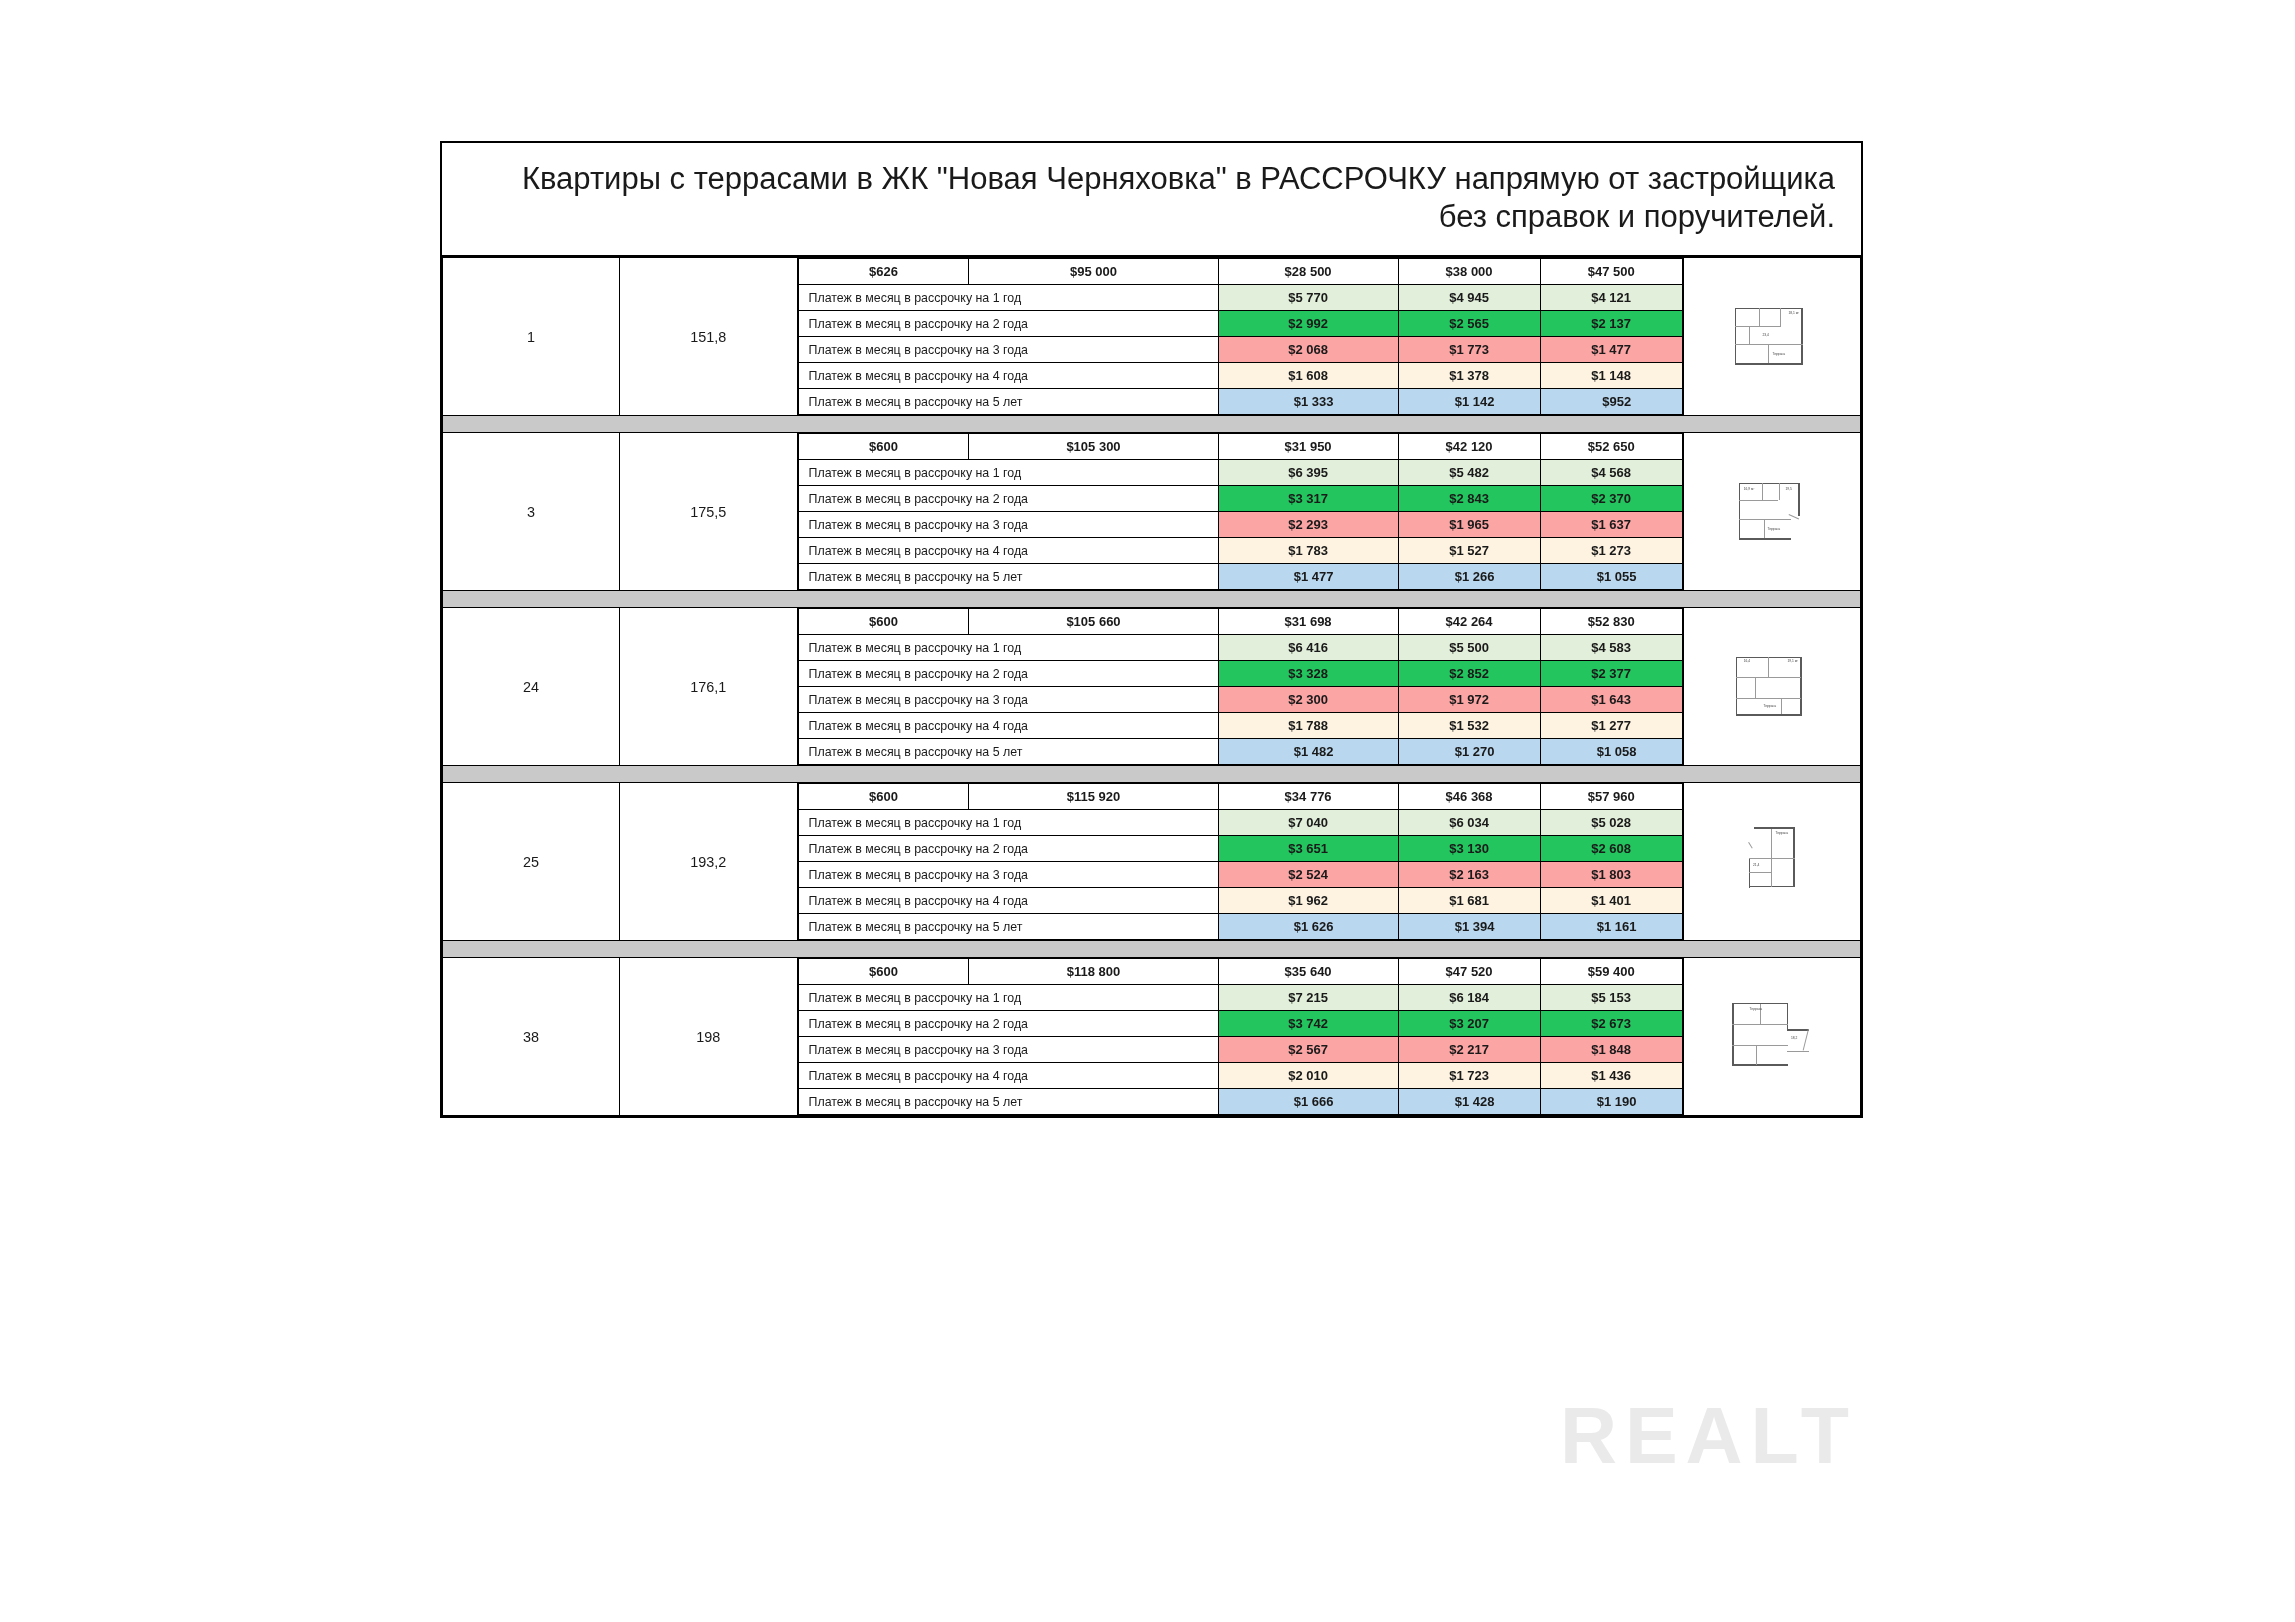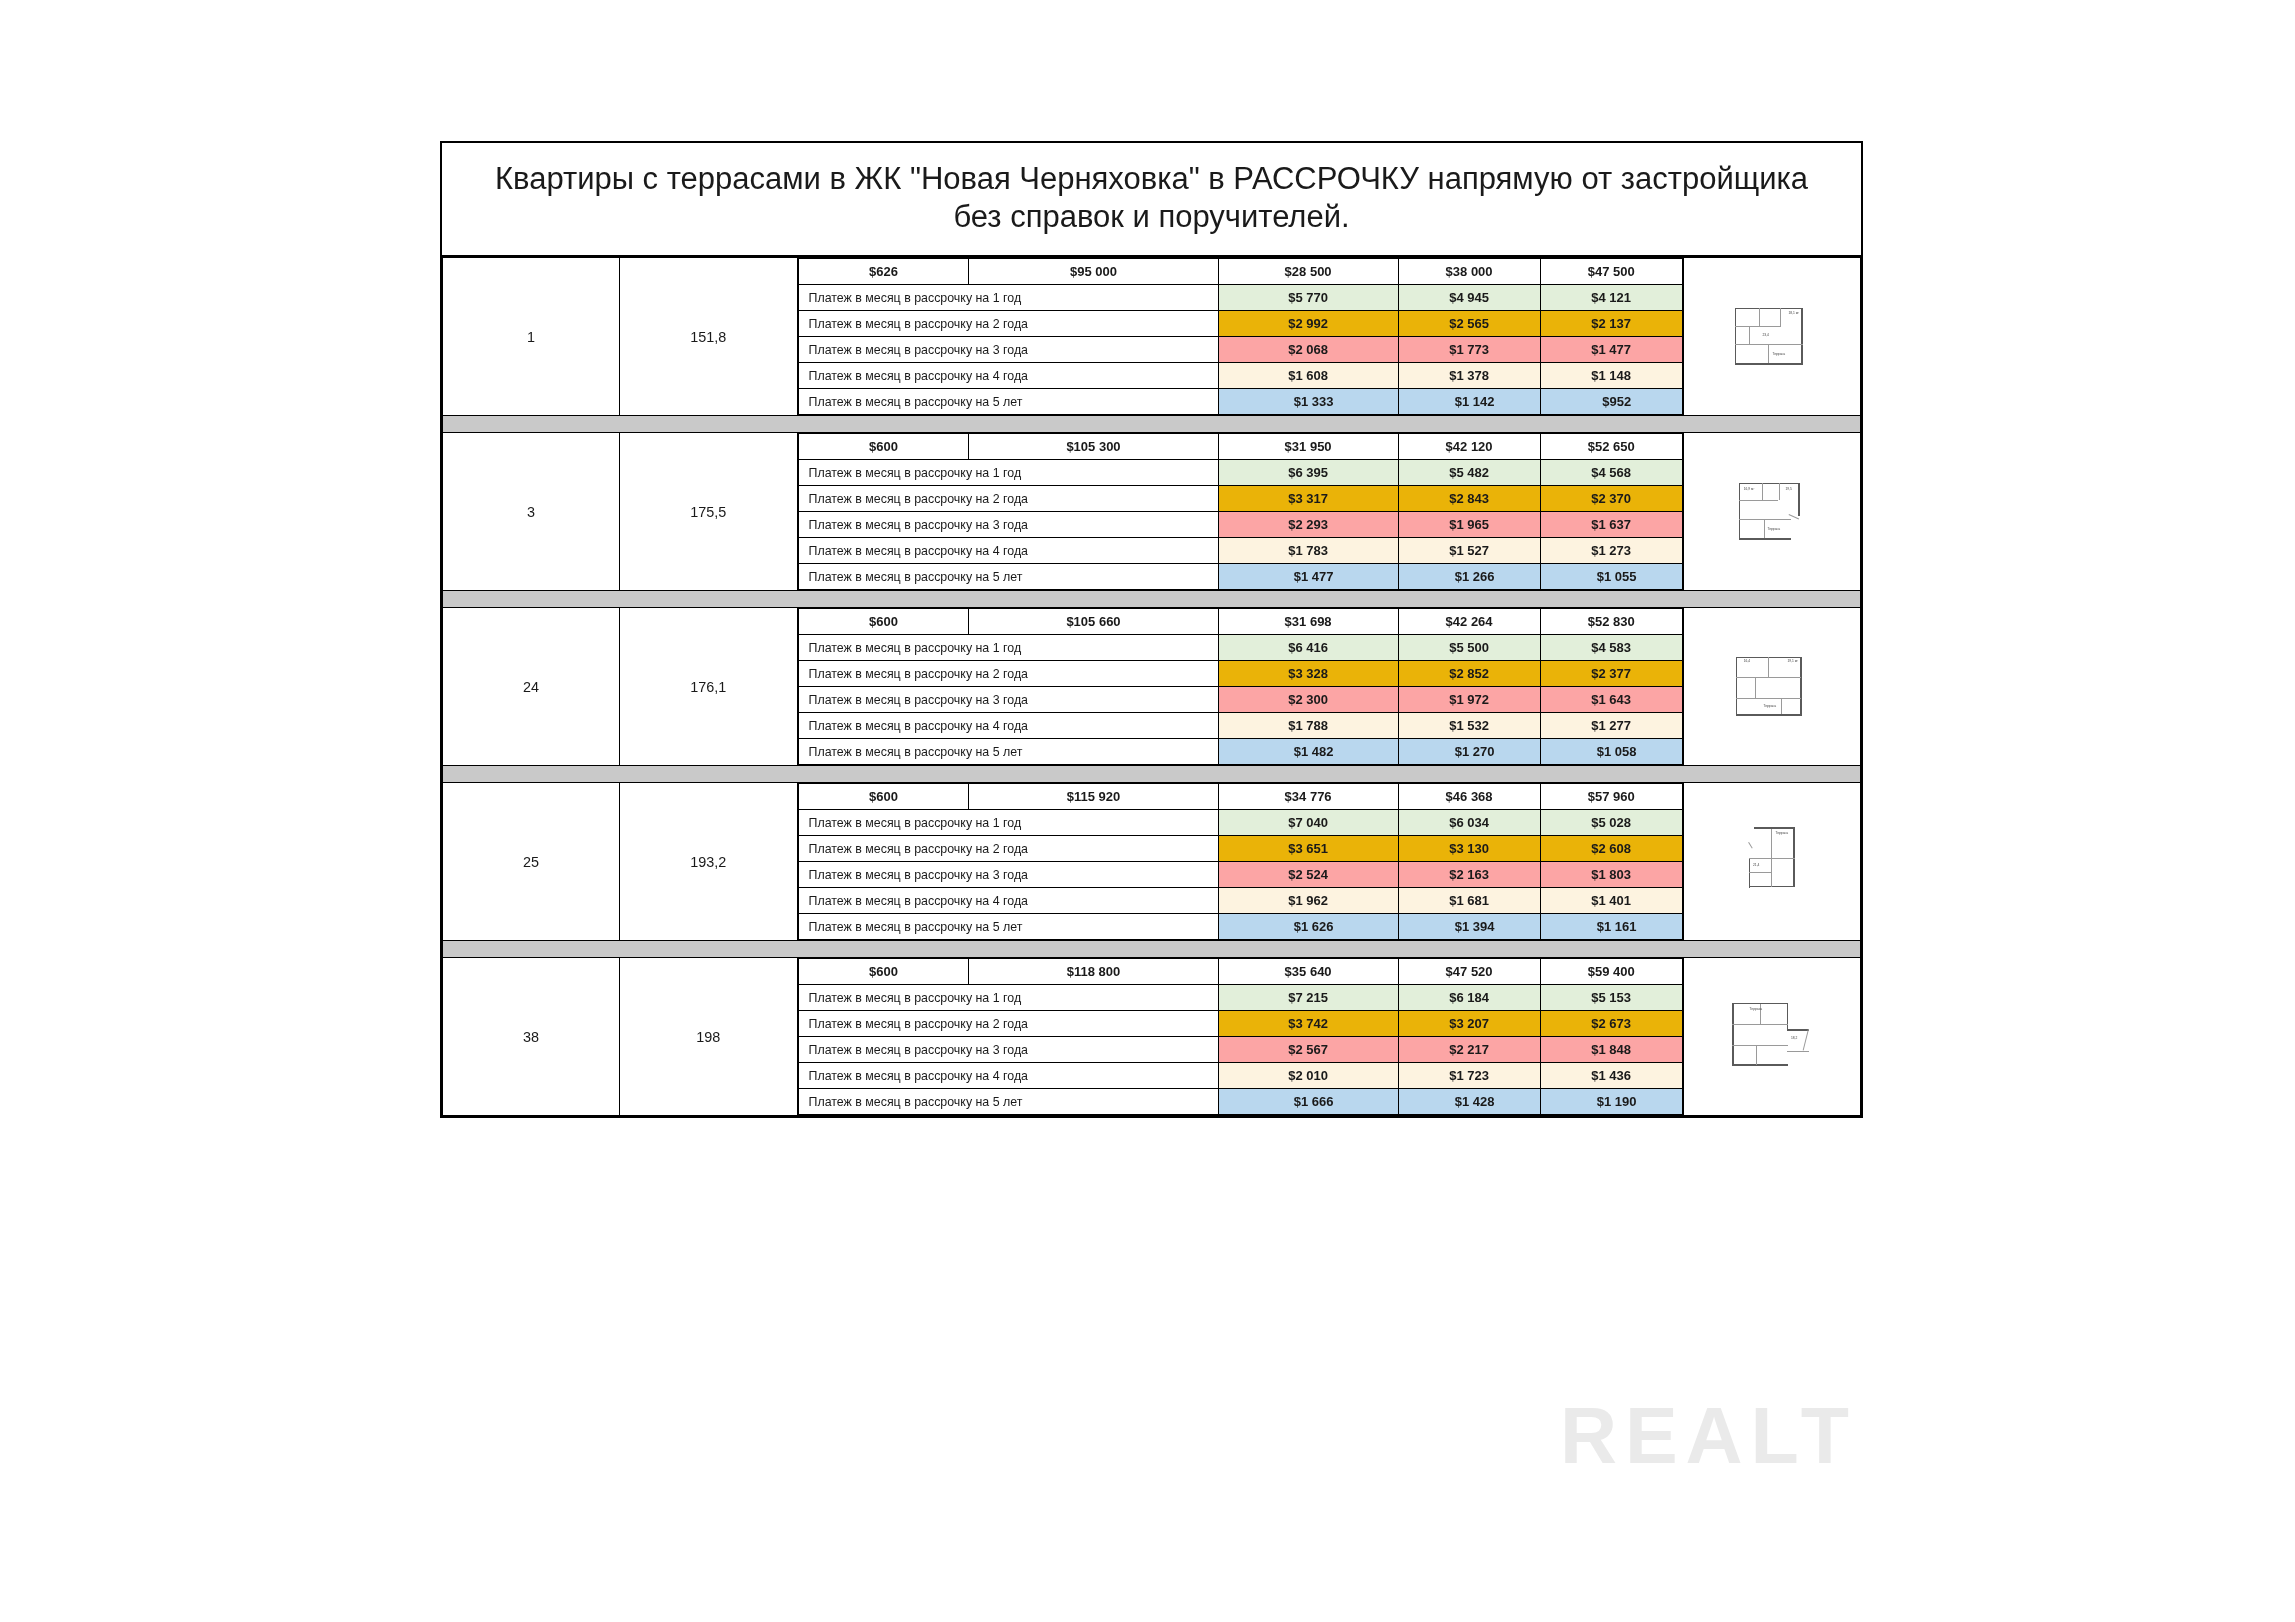--- a/index.html
+++ b/index.html
@@ -19,21 +19,21 @@
     left: 440px;
     top: 141px;
     width: 1423px;
     border: 2px solid #000;
     box-sizing: border-box;
     background: #fff;
   }
   .title-box {
     border-bottom: 2px solid #000;
     padding: 17px 26px 19.6px 26px;
-    text-align: center;
+    text-align: right;
   }
   .title-box .title-text {
     font-size: 31px;
     line-height: 1.22;
     color: #1a1a1a;
     font-weight: 400;
   }
   table.main {
     border-collapse: collapse;
     width: 100%;
@@ -94,21 +94,21 @@
     font-size: 12.4px;
   }
   .i-meter { width: 113px; }
   .i-price { width: 165px; }
   .i-p30   { width: 119px; }
   .i-p40   { width: 94px; margin-top: 15px; }
   .i-p50   { width: 94px; }
 
   .row-top td { background: #ffffff; }
   .row-y1 td { background: #e2efda; }
-  .row-y2 td { background: #eab308; }
+  .row-y2 td { background: #22c55e; }
   .row-y3 td { background: #fca5a5; }
   .row-y4 td { background: #fdf3e0; }
   .row-y5 td { background: #b9d7ee; padding-left: 12px; }
   .row-y1 td.label, .row-y2 td.label, .row-y3 td.label, .row-y4 td.label, .row-y5 td.label {
     background: #ffffff;
   }
   .spacer td {
     background: #c9c9c9;
     height: 17px;
     border-left: 0.7px solid #000;

